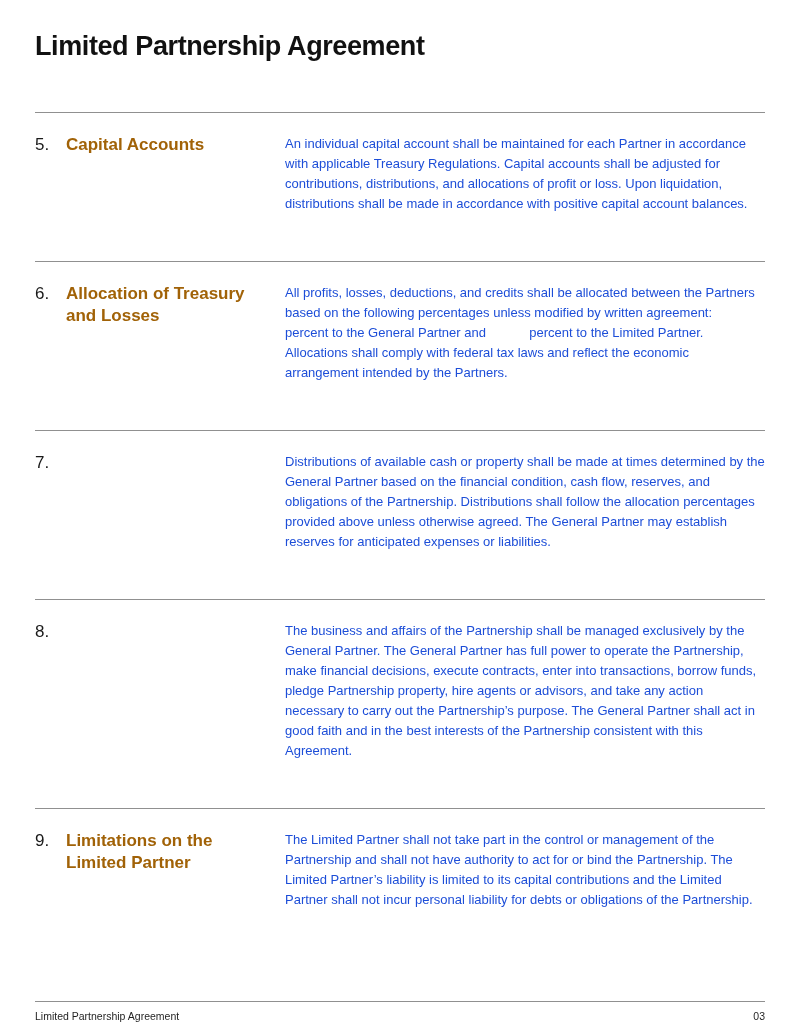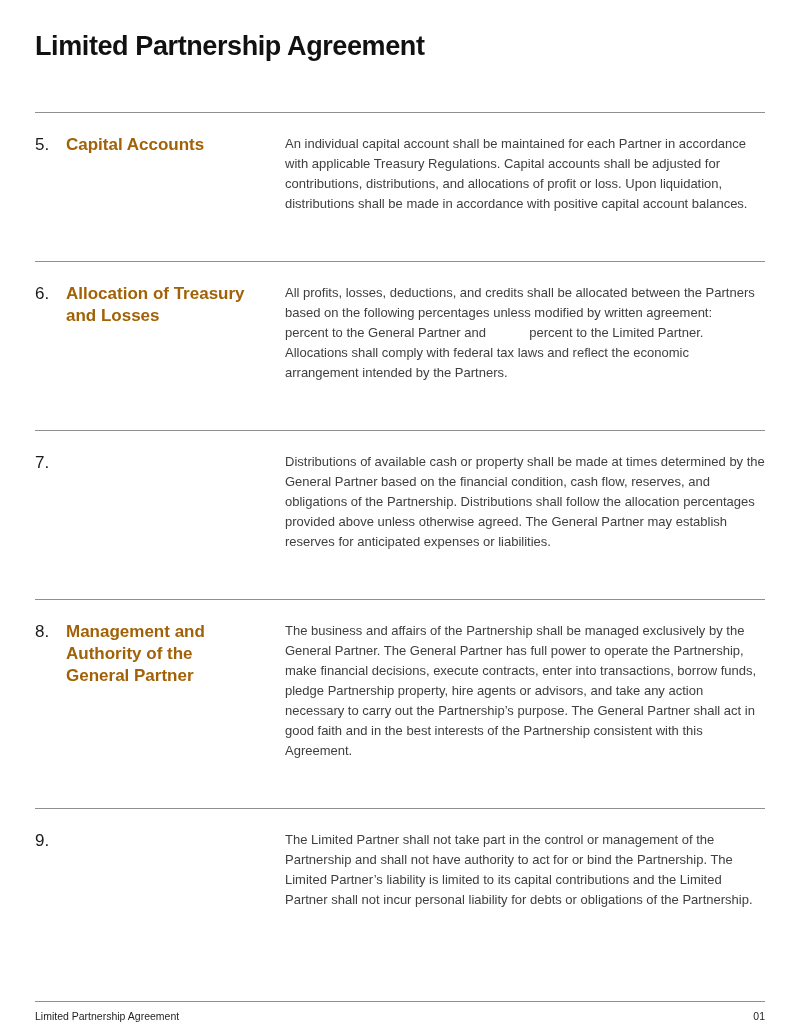--- a/index.html
+++ b/index.html
@@ -50,21 +50,21 @@
       flex: 1;
       font-size: 17px;
       line-height: 22px;
       color: #a16207;
       font-weight: 700;
     }
     .section-body {
       flex: 1;
       font-size: 13px;
       line-height: 20px;
-      color: #404040;
+      color: #1d4ed8;
       white-space: pre-wrap;
     }
     .footer {
       position: absolute;
       left: 35px;
       right: 35px;
       bottom: 13px;
       border-top: 1px solid #909090;
       padding-top: 8px;
       display: flex;
@@ -102,32 +102,32 @@
     <div class="section">
       <div class="section-left">
         <div class="section-number">7.</div>
       </div>
       <div class="section-body">Distributions of available cash or property shall be made at times determined by the General Partner based on the financial condition, cash flow, reserves, and obligations of the Partnership. Distributions shall follow the allocation percentages provided above unless otherwise agreed. The General Partner may establish reserves for anticipated expenses or liabilities.</div>
     </div>
 
     <div class="section">
       <div class="section-left">
         <div class="section-number">8.</div>
-        <div class="section-heading">Management and Authority of the General Partner</div>
       </div>
       <div class="section-body">The business and affairs of the Partnership shall be managed exclusively by the General Partner. The General Partner has full power to operate the Partnership, make financial decisions, execute contracts, enter into transactions, borrow funds, pledge Partnership property, hire agents or advisors, and take any action necessary to carry out the Partnership’s purpose. The General Partner shall act in good faith and in the best interests of the Partnership consistent with this Agreement.</div>
     </div>
 
     <div class="section">
       <div class="section-left">
         <div class="section-number">9.</div>
+        <div class="section-heading">Limitations on the Limited Partner</div>
       </div>
       <div class="section-body">The Limited Partner shall not take part in the control or management of the Partnership and shall not have authority to act for or bind the Partnership. The Limited Partner’s liability is limited to its capital contributions and the Limited Partner shall not incur personal liability for debts or obligations of the Partnership.</div>
     </div>
 
   </div>
 
   <div class="footer">
     <div>Limited Partnership Agreement</div>
-    <div>01</div>
+    <div>03</div>
   </div>
 
 </div>
 
 </body></html>

